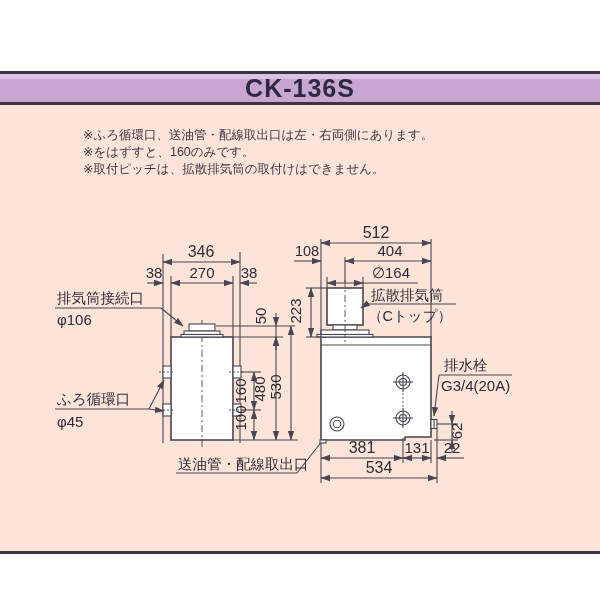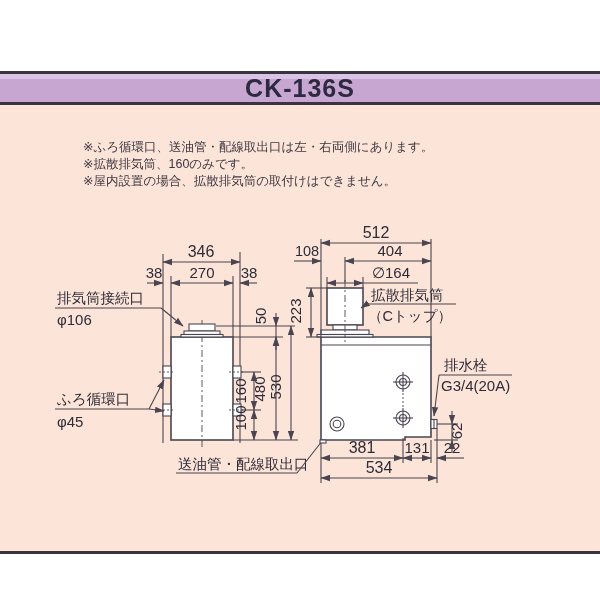--- a/index.html
+++ b/index.html
@@ -18,21 +18,21 @@
   }
   .title-bar span{
     font-size:25px;font-weight:bold;color:#2c2940;letter-spacing:1px;
   }
   .content{
     position:absolute;left:0;top:105px;width:600px;height:446px;
     background:#fce5d8;
   }
   .notes{
     position:absolute;left:83px;top:127px;width:500px;
-    font-size:12.5px;line-height:17px;color:#3b3640;margin-top:12px;
+    font-size:12.5px;line-height:17px;color:#3b3640;
   }
   .diagram-svg{position:absolute;left:0;top:225px;}
   svg text{font-family:"Liberation Sans","DejaVu Sans",sans-serif;fill:#2e2b38;}
   svg .dim{font-size:15px;}
   svg .dim-lg{font-size:16px;}
   svg .lbl{font-size:14.5px;}
   svg .ln{stroke:#4a4550;stroke-width:1.1;fill:none;}
   svg .thick{stroke-width:1.6;}
   svg .white{fill:#ffffff;}
   svg .dash{stroke-dasharray:7 3 2 3;stroke-width:0.9;}
@@ -48,22 +48,22 @@
   <div class="title-bar">
     <span>CK-136S</span>
   </div>
 
   <div class="rule rule-mid"></div>
 
   <div class="content"></div>
 
   <div class="notes">
     <div>※ふろ循環口、送油管・配線取出口は左・右両側にあります。</div>
-    <div>※拡散排気筒、160のみです。</div>
-    <div>※屋内設置の場合、拡散排気筒の取付けはできません。</div>
+    <div>※をはずすと、160のみです。</div>
+    <div>※取付ピッチは、拡散排気筒の取付けはできません。</div>
   </div>
 
   <svg class="diagram-svg" width="600" height="290" viewBox="0 225 600 290">
     <defs>
       <marker id="ar" markerWidth="11" markerHeight="9" refX="9" refY="4" orient="auto-start-reverse" markerUnits="userSpaceOnUse">
         <path d="M0,0.8 L9.6,4 L0,7.2 Z" fill="#4a4550"></path>
       </marker>
     </defs>
 
     <g>

